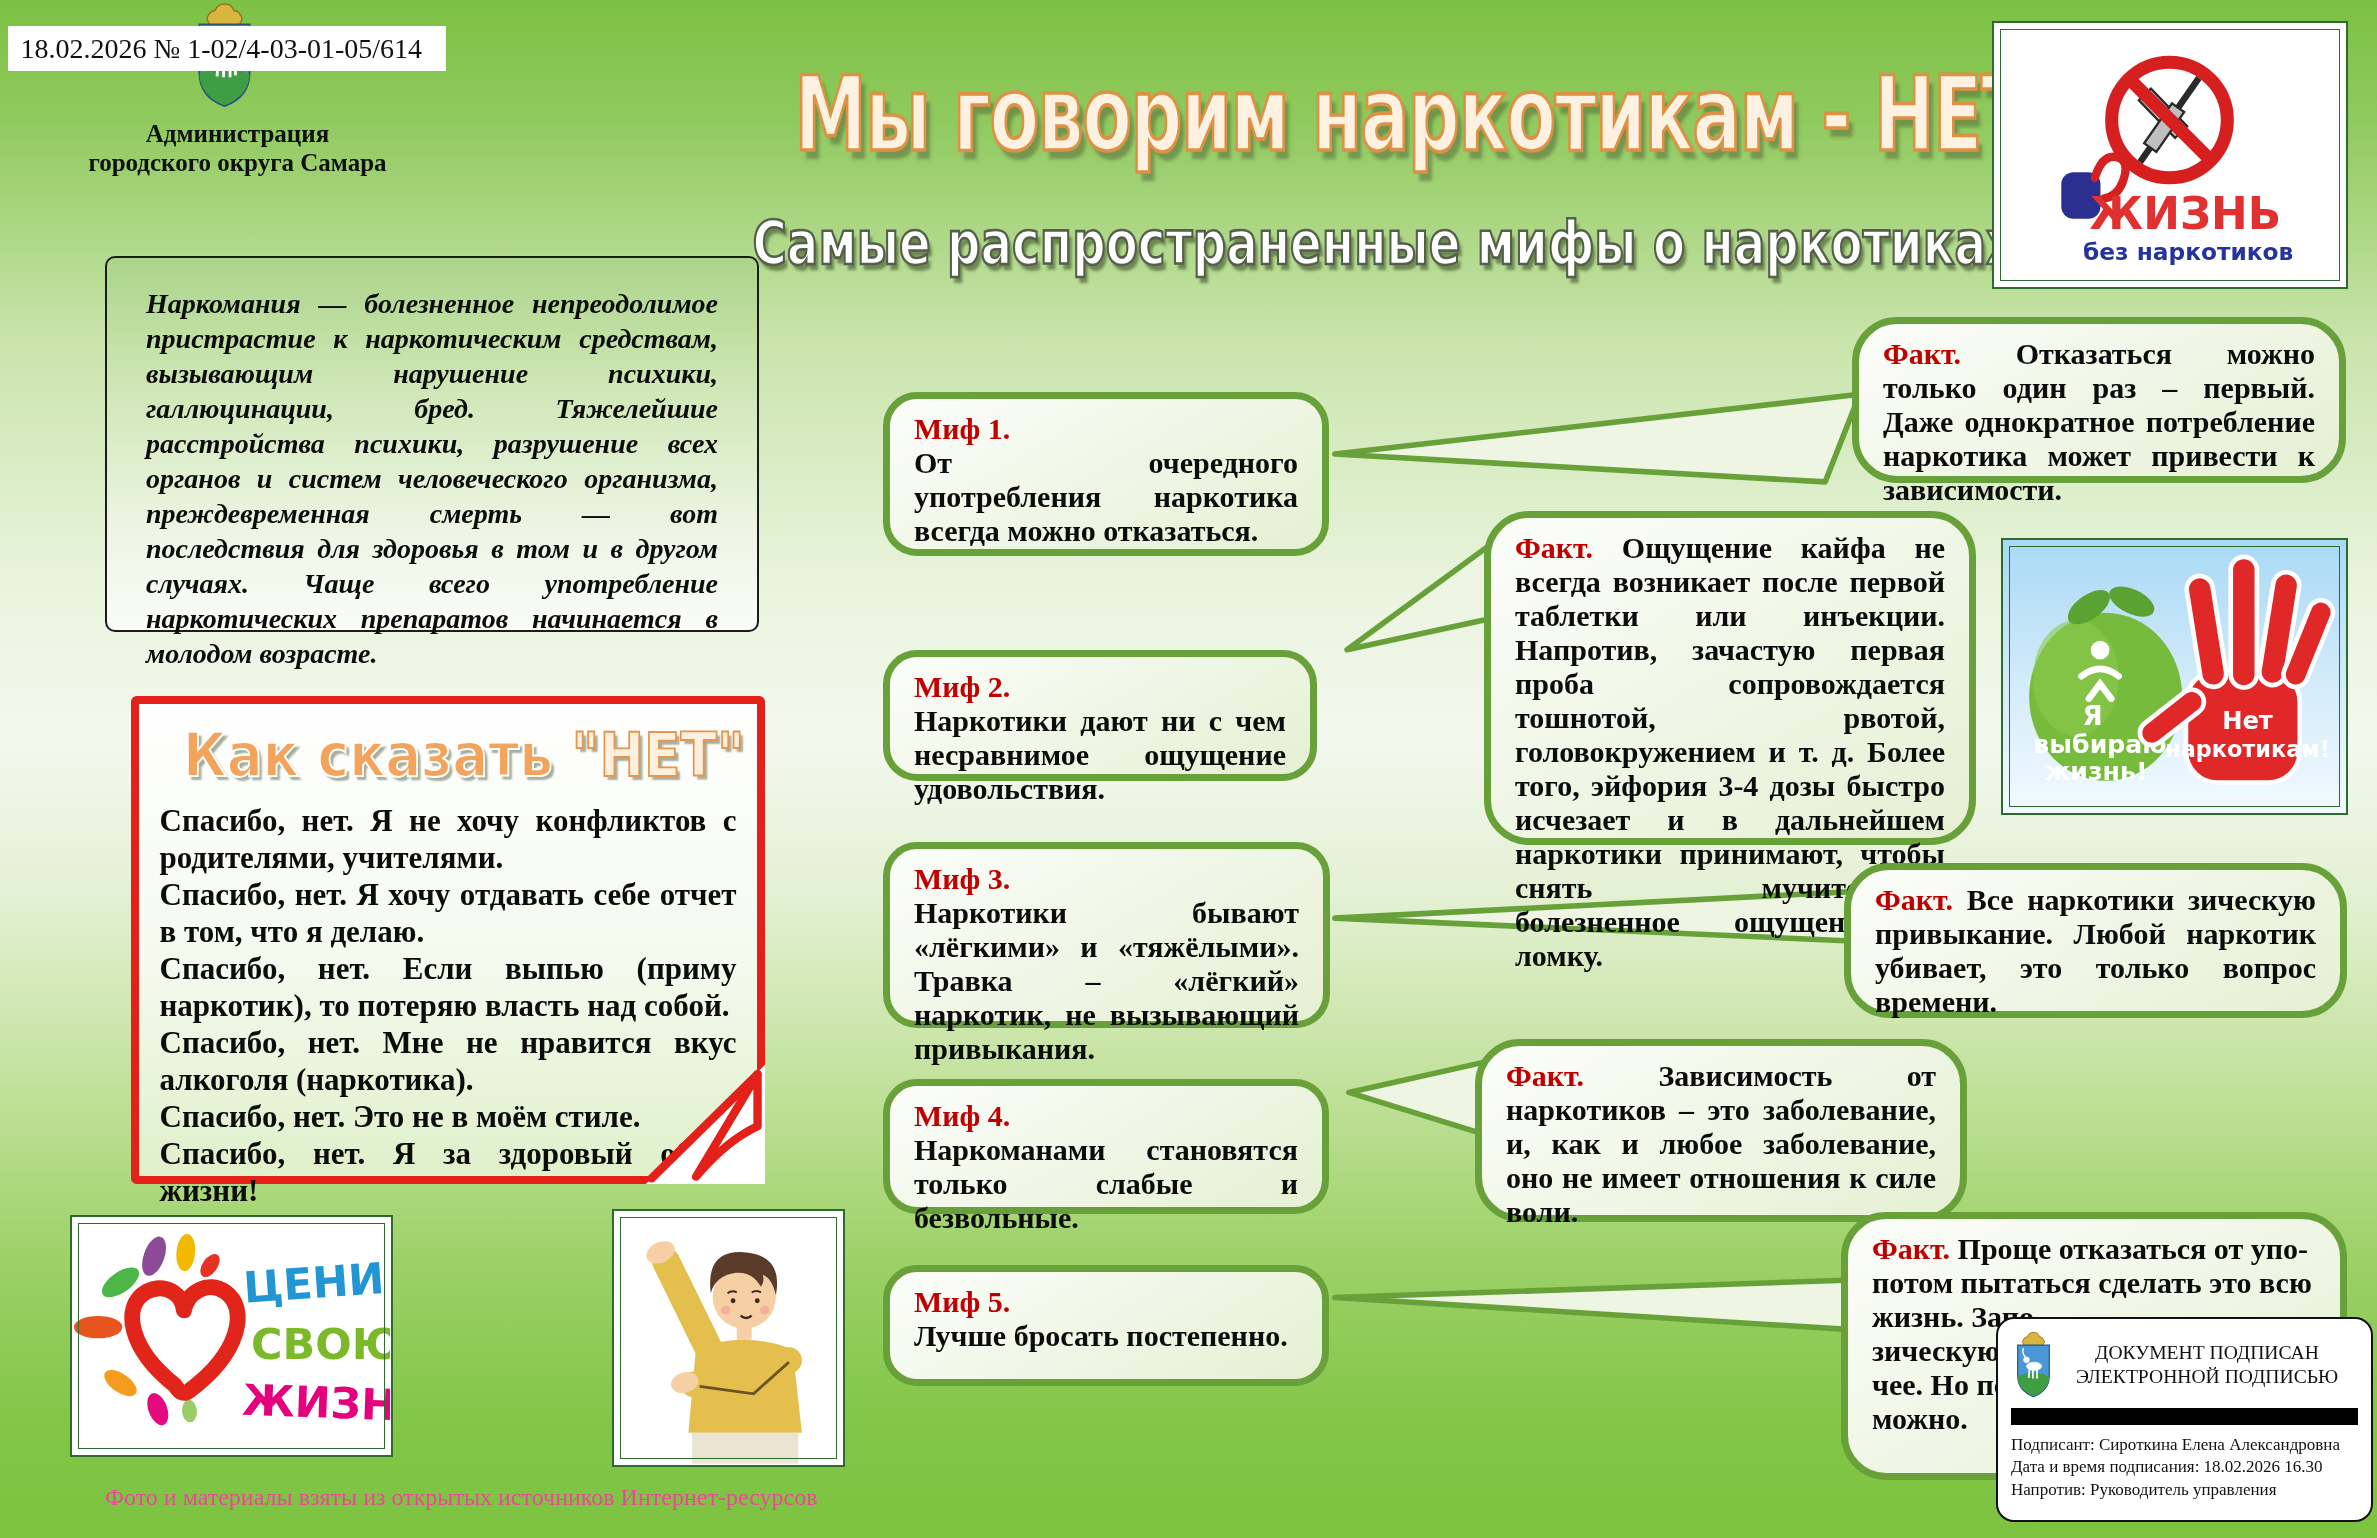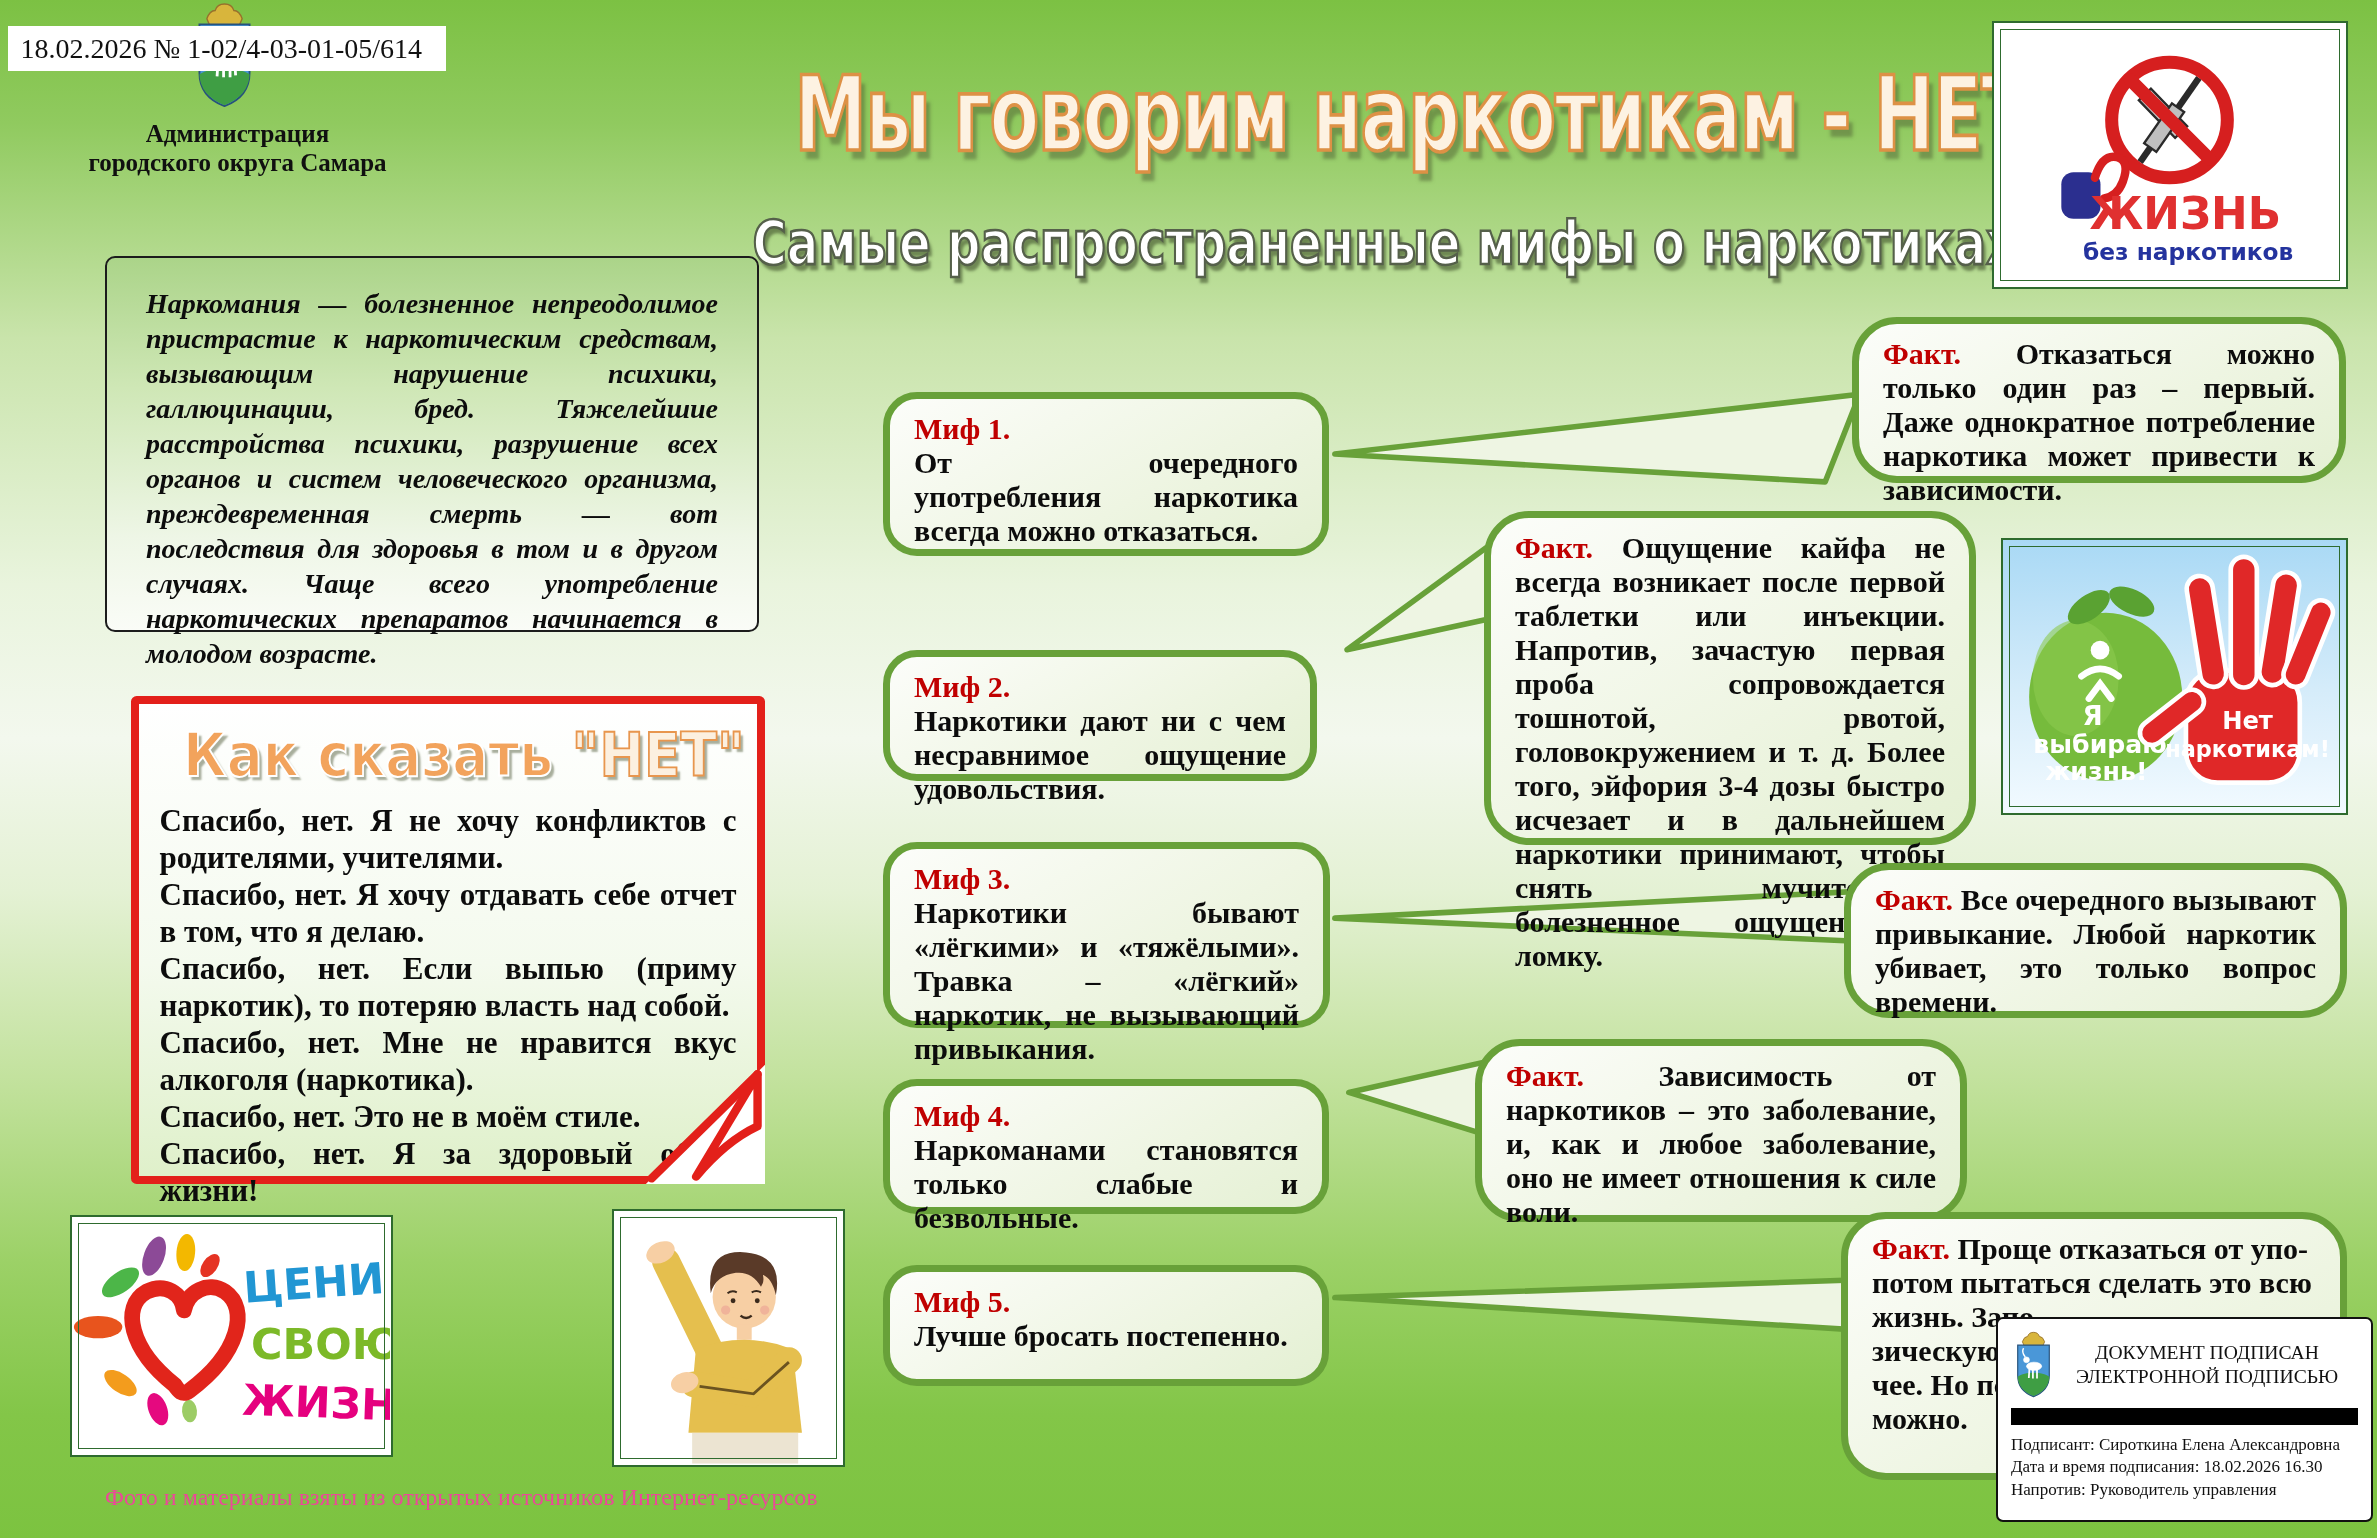--- a/index.html
+++ b/index.html
@@ -50,21 +50,21 @@
   
   .gbox{box-sizing:border-box;border:7.5px solid #68a139;z-index:2;
       background:linear-gradient(150deg,#fcfdfa 0%,#eef5e2 60%,#e4f0d3 100%);
       padding:13px 24px;font-weight:bold;color:#0c0c0c;}
   .myth{border-radius:34px;font-size:30px;line-height:34px;}
   .fact{border-radius:45px;font-size:30px;line-height:34px;}
   .myth-label,.red{color:#c00000;}
   .myth-text,.fact-text{text-align:justify;}
   .f5-line{text-align:left;}
   
-  .sig{left:1996px;top:1317px;width:377px;height:205px;background:#fff;border:2.8px solid #111;border-radius:7px;
+  .sig{left:1996px;top:1317px;width:377px;height:205px;background:#fff;border:2.8px solid #111;border-radius:18px;
       box-sizing:border-box;padding:11.2px 13px;z-index:10;color:#111;}
   .sig-head{display:flex;align-items:center;}
   .sig-title{flex:1;text-align:center;font-size:19.6px;line-height:24px;}
   .sig-bar{height:17px;background:#000;margin:8.4px 0 9.3px 0;}
   .sig-line{font-size:17px;line-height:22.4px;}
   
   .footer{left:105px;top:1484px;font-size:24px;color:#ec4899;z-index:2;}
   
   svg text{font-family:"DejaVu Sans",sans-serif;}
 </style>
@@ -184,21 +184,21 @@
 </div>
 <div class="abs gbox fact" style="left:1484px;top:511px;width:492px;height:334px;">
   <div class="fact-text">
     <span class="red">Факт.</span>
     <span>Ощущение кайфа не всегда возникает после первой таблетки или инъекции. Напротив, зачастую первая проба сопровождается тошнотой, рвотой, головокружением и т. д. Более того, эйфория 3-4 дозы быстро исчезает и в дальнейшем наркотики принимают, чтобы снять мучительное, болезненное ощущение – ломку.</span>
   </div>
 </div>
 <div class="abs gbox fact" style="left:1844px;top:863px;width:503px;height:155px;">
   <div class="fact-text">
     <span class="red">Факт.</span>
-    <span>Все очередного вызывают привыкание. Любой наркотик убивает, это только вопрос времени.</span>
+    <span>Все наркотики зическую привыкание. Любой наркотик убивает, это только вопрос времени.</span>
   </div>
 </div>
 <div class="abs gbox fact" style="left:1475px;top:1039px;width:492px;height:183px;">
   <div class="fact-text">
     <span class="red">Факт.</span>
     <span>Зависимость от наркотиков – это заболевание, и, как и любое заболевание, оно не имеет отношения к силе воли.</span>
   </div>
 </div>
 <div class="abs gbox fact" style="left:1841px;top:1212px;width:506px;height:268px;">
   <div class="f5-line">

